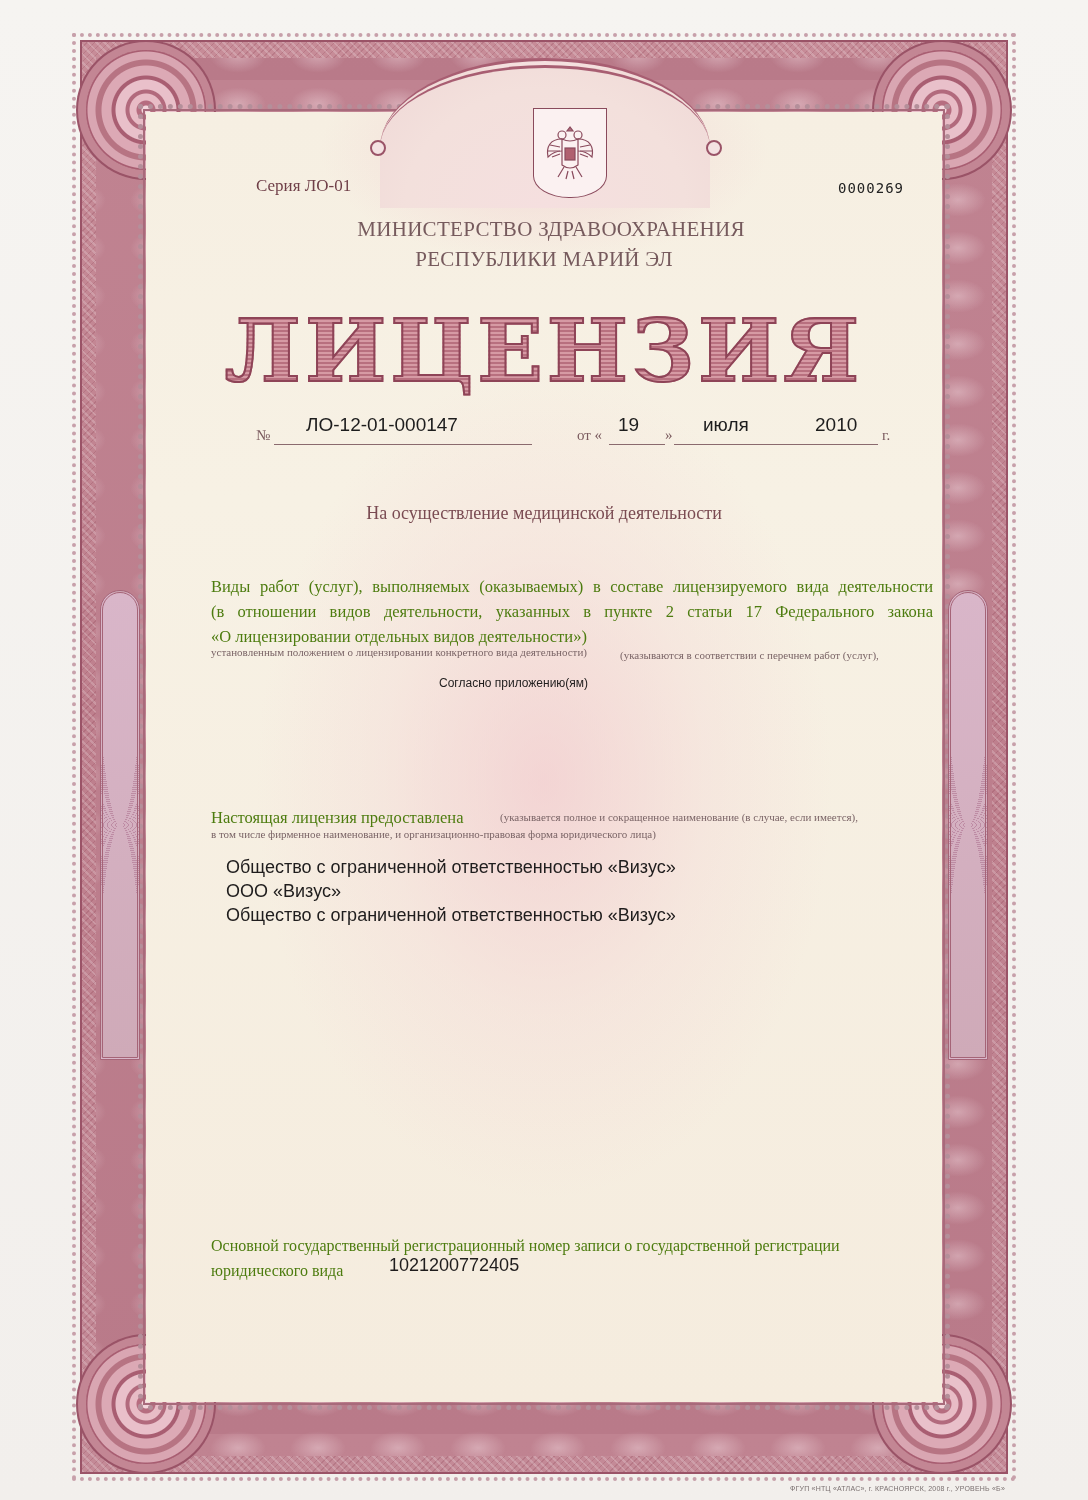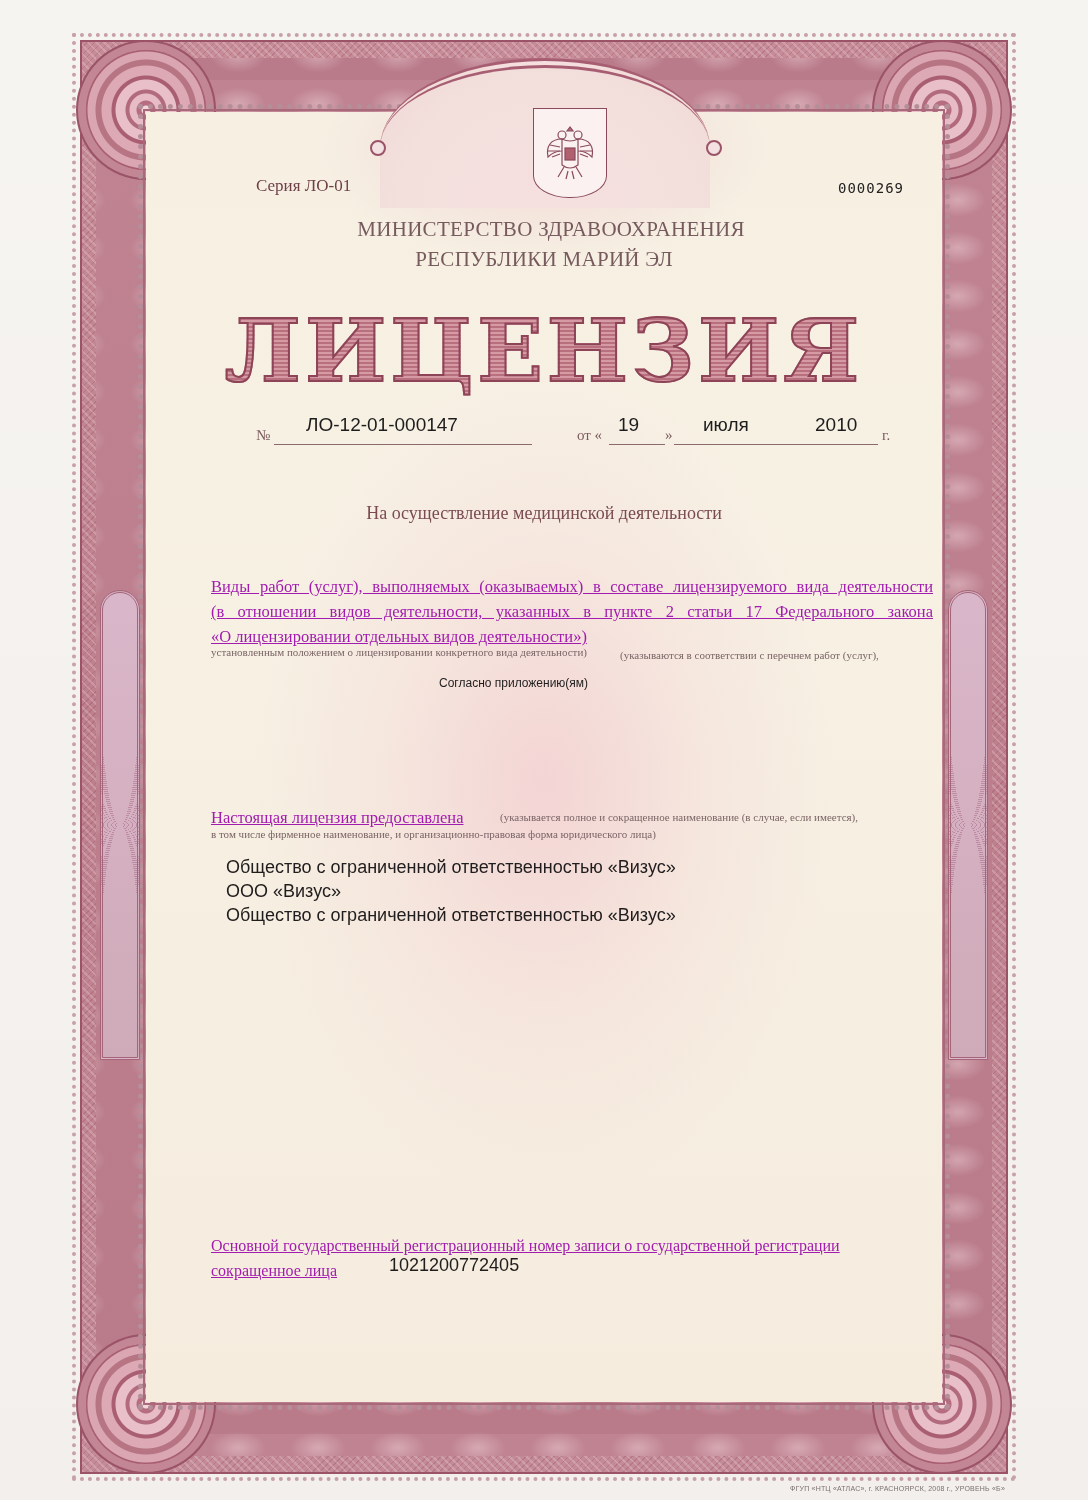--- a/index.html
+++ b/index.html
@@ -101,21 +101,21 @@
       -webkit-text-stroke: 2px #8e4457;
       background: repeating-linear-gradient(180deg, #d69aa4 0 2px, #b8707f 2px 4px);
       -webkit-background-clip: text; background-clip: text;
       -webkit-text-fill-color: transparent;
       font-family: "DejaVu Serif", "Liberation Serif", serif;
     }
     .numrow-label { font-size: 15px; color: #7a5a5e; }
     .line { position: absolute; height: 0; border-bottom: 1px solid #8a6a6e; }
     .filled { position: absolute; font-family: "Liberation Sans", "DejaVu Sans", sans-serif; font-size: 19px; color: #1d1d1d; }
     .activity { left: 146px; width: 796px; text-align: center; top: 503px; font-size: 18px; color: #7a4b52; }
-    .para { left: 211px; width: 722px; font-size: 16.5px; color: #a21caf; line-height: 25px; text-align: justify; text-decoration: underline; }
+    .para { left: 211px; width: 722px; font-size: 16.5px; color: #4d7c0f; line-height: 25px; text-align: justify; }
     .para small, .small { font-size: 11px; color: #7a6466; }
     .hand { position: absolute; font-family: "Liberation Sans", "DejaVu Sans", sans-serif; color: #1f1d1d; font-size: 18px; }
     .footer-print { position: absolute; left: 790px; top: 1485px; font-family: "Liberation Sans", "DejaVu Sans", sans-serif; font-size: 7px; color: #7a7070; letter-spacing: 0.2px; }
   </style>
 </head>
 <body>
 
 <div class="page-bg"></div>
 
 <div class="lace outer"></div>
@@ -184,16 +184,16 @@
 <div class="hand" style="left:439px; top:676px; font-size:12px;">Согласно приложению(ям)</div>
 
 <div class="t para" style="top:805px; width:auto;">Настоящая лицензия предоставлена</div>
 <div class="t small" style="left:500px; top:811px;text-align:center;">(указывается полное и сокращенное наименование (в случае, если имеется),</div>
 <div class="t small" style="left:211px; top:828px;">в том числе фирменное наименование, и организационно-правовая форма юридического лица)</div>
 <div class="hand" style="left:226px; top:857px;">Общество с ограниченной ответственностью «Визус»</div>
 <div class="hand" style="left:226px; top:881px;">ООО «Визус»</div>
 <div class="hand" style="left:226px; top:905px;">Общество с ограниченной ответственностью «Визус»</div>
 
 <div class="t para" style="top:1233px; width:auto; font-size:16px;">Основной  государственный регистрационный номер записи о государственной регистрации</div>
-<div class="t para" style="top:1258px; width:auto; font-size:16px;">сокращенное лица</div>
+<div class="t para" style="top:1258px; width:auto; font-size:16px;">юридического вида</div>
 <div class="hand" style="left:389px; top:1255px;">1021200772405</div>
 
 <div class="footer-print">ФГУП «НТЦ «АТЛАС», г. КРАСНОЯРСК, 2008 г., УРОВЕНЬ «Б»</div>
 
 </body></html>

